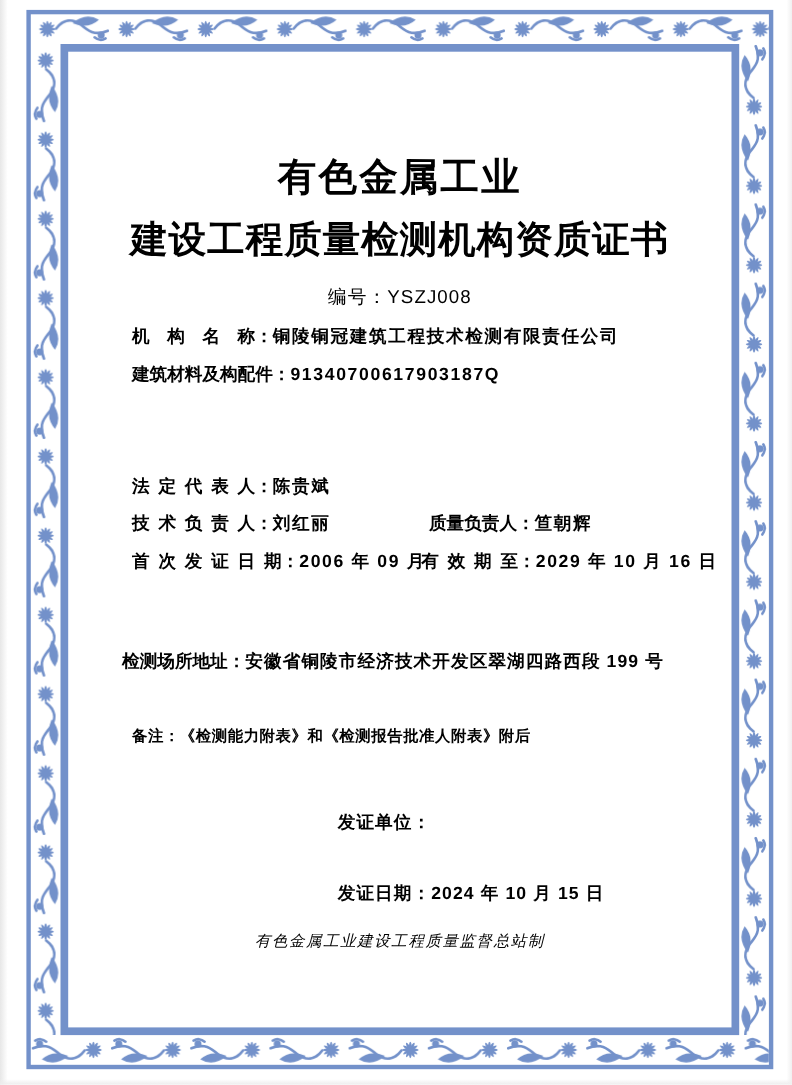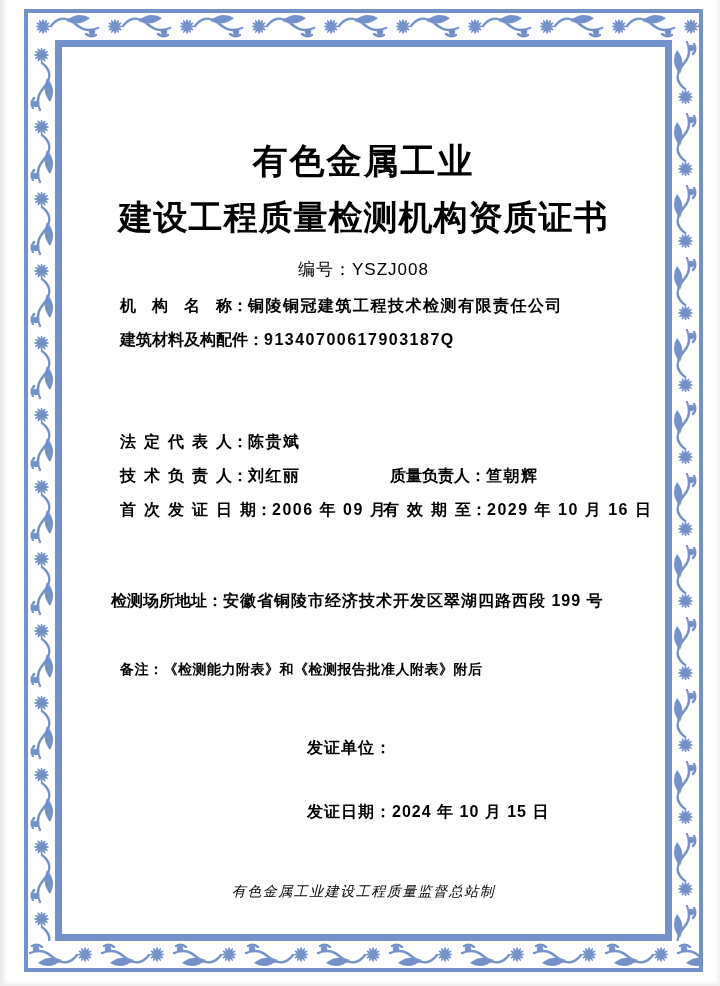--- a/index.html
+++ b/index.html
@@ -61,21 +61,21 @@
   .site-row{left:49px;top:544px;font-size:16px;font-weight:bold;}
   .site-row .val{letter-spacing:1px;}
   .remark-row{left:58px;top:614px;font-size:14px;font-weight:bold;letter-spacing:0.5px;}
 
   .issuer-row{left:245px;top:691px;font-size:16px;font-weight:bold;letter-spacing:1px;}
   .issue-date-row{left:245px;top:727px;font-size:16px;font-weight:bold;letter-spacing:1px;margin-top:28px;}
 
   .footer-note{
     top:800px;font-size:14px;letter-spacing:1.5px;
     font-family:"Liberation Serif", serif;
-    font-style:italic;font-weight:500;margin-top:36px;
+    font-style:italic;font-weight:500;
   }
 </style>
 </head>
 <body>
 
 <div class="scan-edge-left"></div>
 <div class="scan-edge-bottom"></div>
 <div class="scan-edge-right"></div>
 
 <div class="frame-thin">

